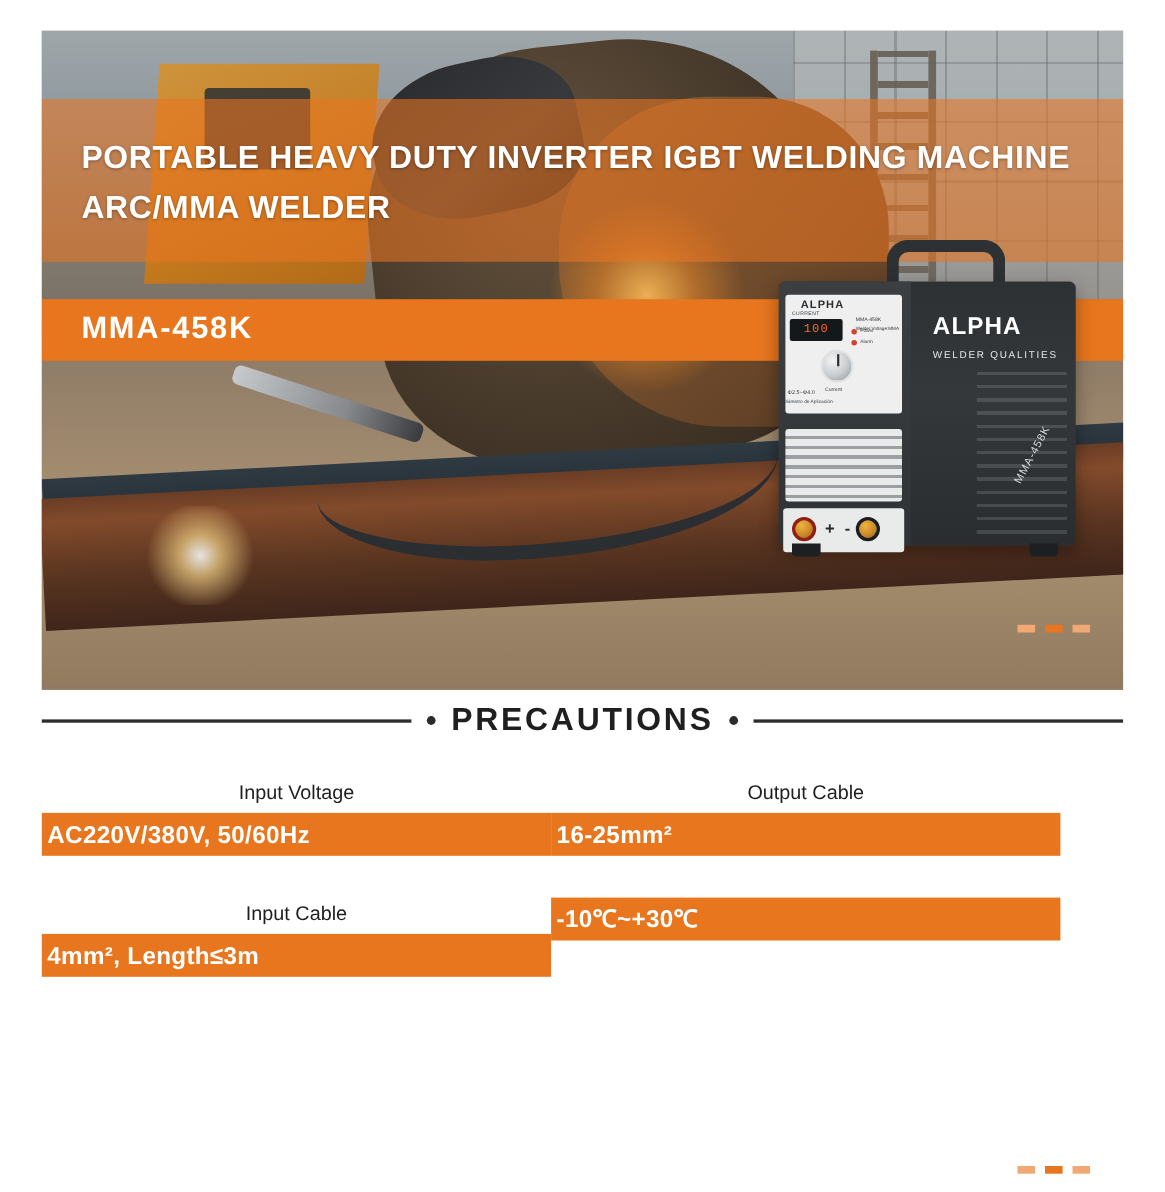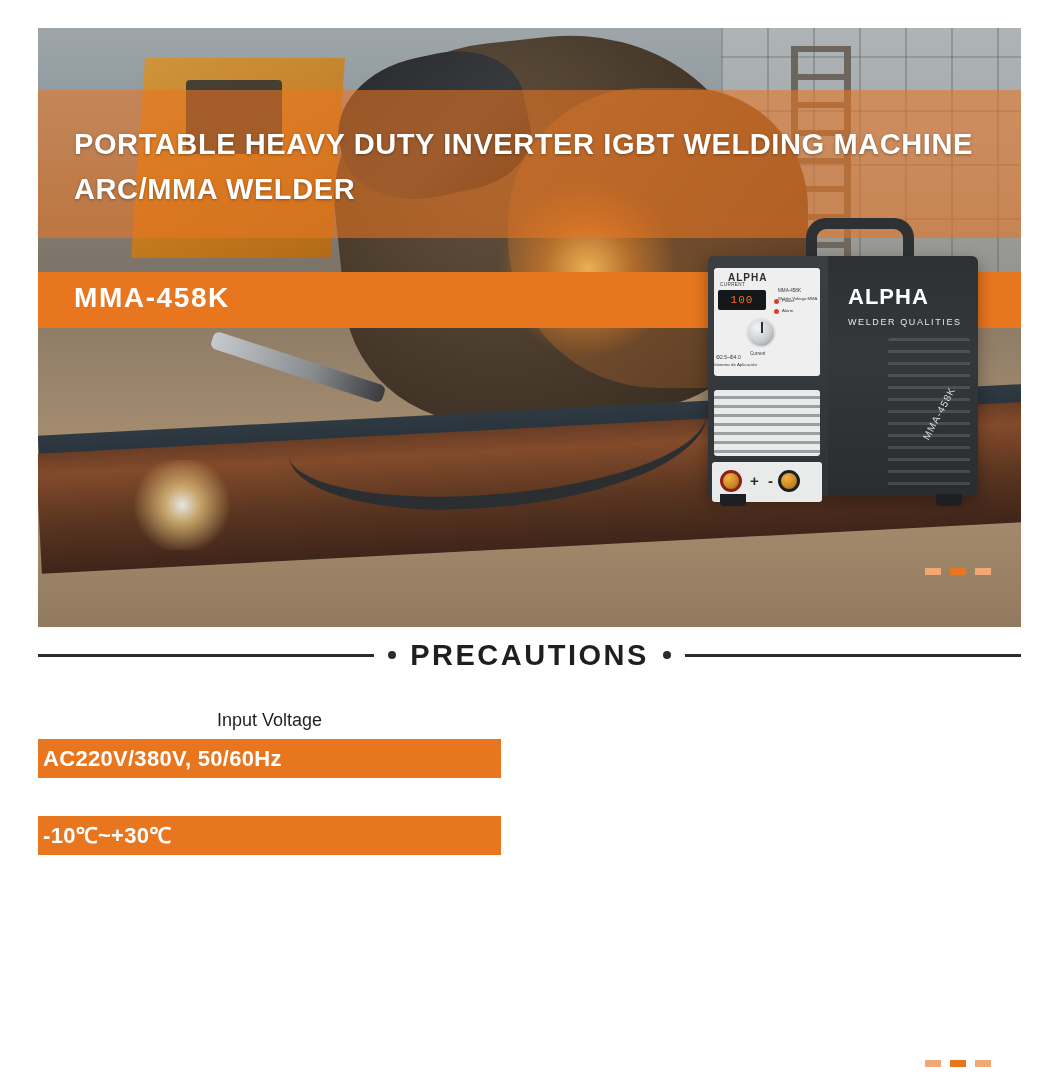--- a/index.html
+++ b/index.html
@@ -358,23 +358,31 @@
     <div class="sec-dot"></div>
     <div class="sec-rule"></div>
   </div>
 
   <div class="spec-grid">
     <div class="spec-row">
       <div class="spec-cell">
         <div class="spec-label">Input Voltage</div>
         <div class="spec-value">AC220V/380V, 50/60Hz</div>
       </div>
+      <div class="spec-cell">
+        <div class="spec-label">Output Cable</div>
+        <div class="spec-value">16-25mm²</div>
+      </div>
     </div>
 
     <div class="spec-row" style="margin-top:38px;">
+      <div class="spec-cell">
+        <div class="spec-label">Input Cable</div>
+        <div class="spec-value">4mm², Length≤3m</div>
+      </div>
       <div class="spec-cell">
         <div class="spec-value">-10℃~+30℃</div>
       </div>
     </div>
 
   </div>
 
   <div class="dashes dashes-bottom">
     <span></span>
     <span class="dark"></span>

